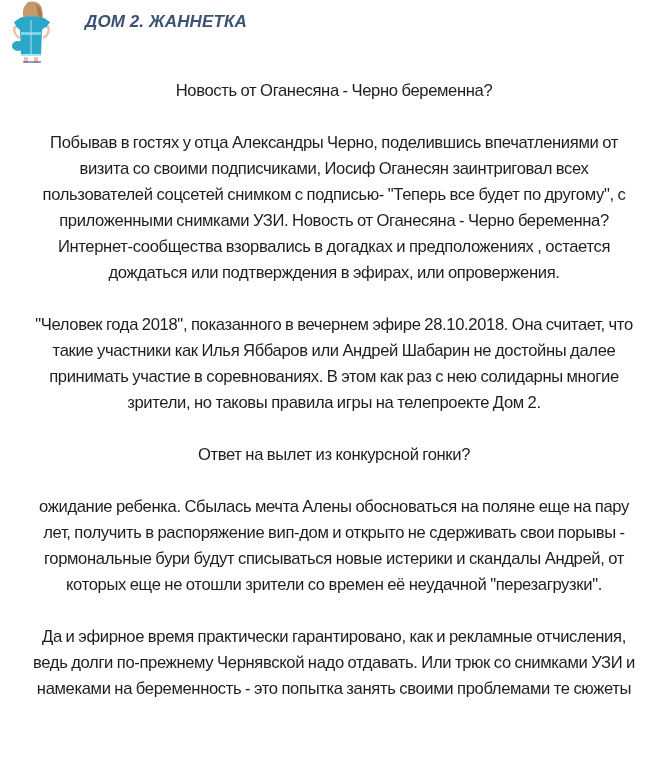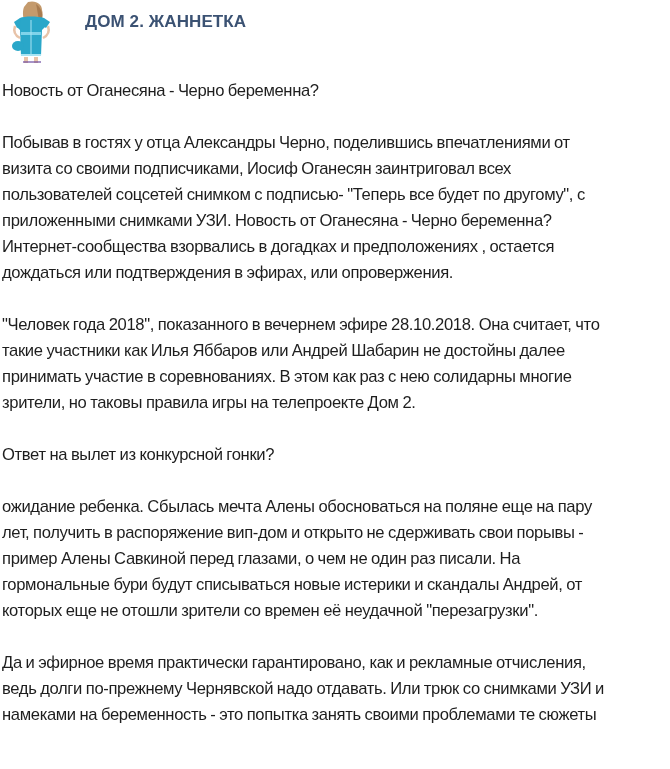--- a/index.html
+++ b/index.html
@@ -14,20 +14,21 @@
     position: relative;
     font-family: "Liberation Sans", "DejaVu Sans", sans-serif;
     color: #1e1e1e;
   }
   .header {
     position: absolute;
     left: 0;
     top: 0;
     width: 670px;
     height: 72px;
+    font-style: italic;
   }
   .avatar {
     position: absolute;
     left: 8px;
     top: 0;
     width: 48px;
     height: 66px;
   }
   .group-title {
     position: absolute;
@@ -48,20 +49,21 @@
     color: #1e1e1e;
     letter-spacing: -0.35px;
     word-spacing: -0.5px;
   }
   .content p {
     margin: 0 0 26px 0;
   }
   .line {
     display: block;
     white-space: nowrap;
+    text-align: center;
   }
 </style>
 </head>
 <body>
 
 <div class="header">
   <div class="avatar">
     <svg width="48" height="66" viewBox="0 0 48 66">
 
       <path d="M20 2 C28 0 34 4 34 10 C36 16 33 22 30 24 L18 24 C15 20 14 12 16 7 Z" fill="#c49a6c"></path>
@@ -111,21 +113,20 @@
     <span class="line">зрители, но таковы правила игры на телепроекте Дом 2.</span>
   </p>
 
   <p>
     <span class="line">Ответ на вылет из конкурсной гонки?</span>
   </p>
 
   <p>
     <span class="line">ожидание ребенка. Сбылась мечта Алены обосноваться на поляне еще на пару</span>
     <span class="line">лет, получить в распоряжение вип-дом и открыто не сдерживать свои порывы -</span>
-    <span class="line">пример Алены Савкиной перед глазами, о чем не один раз писали. На</span>
     <span class="line">гормональные бури будут списываться новые истерики и скандалы Андрей, от</span>
     <span class="line">которых еще не отошли зрители со времен её неудачной "перезагрузки".</span>
   </p>
 
   <p>
     <span class="line">Да и эфирное время практически гарантировано, как и рекламные отчисления,</span>
     <span class="line">ведь долги по-прежнему Чернявской надо отдавать. Или трюк со снимками УЗИ и</span>
     <span class="line">намеками на беременность - это попытка занять своими проблемами те сюжеты</span>
 
   </p>

